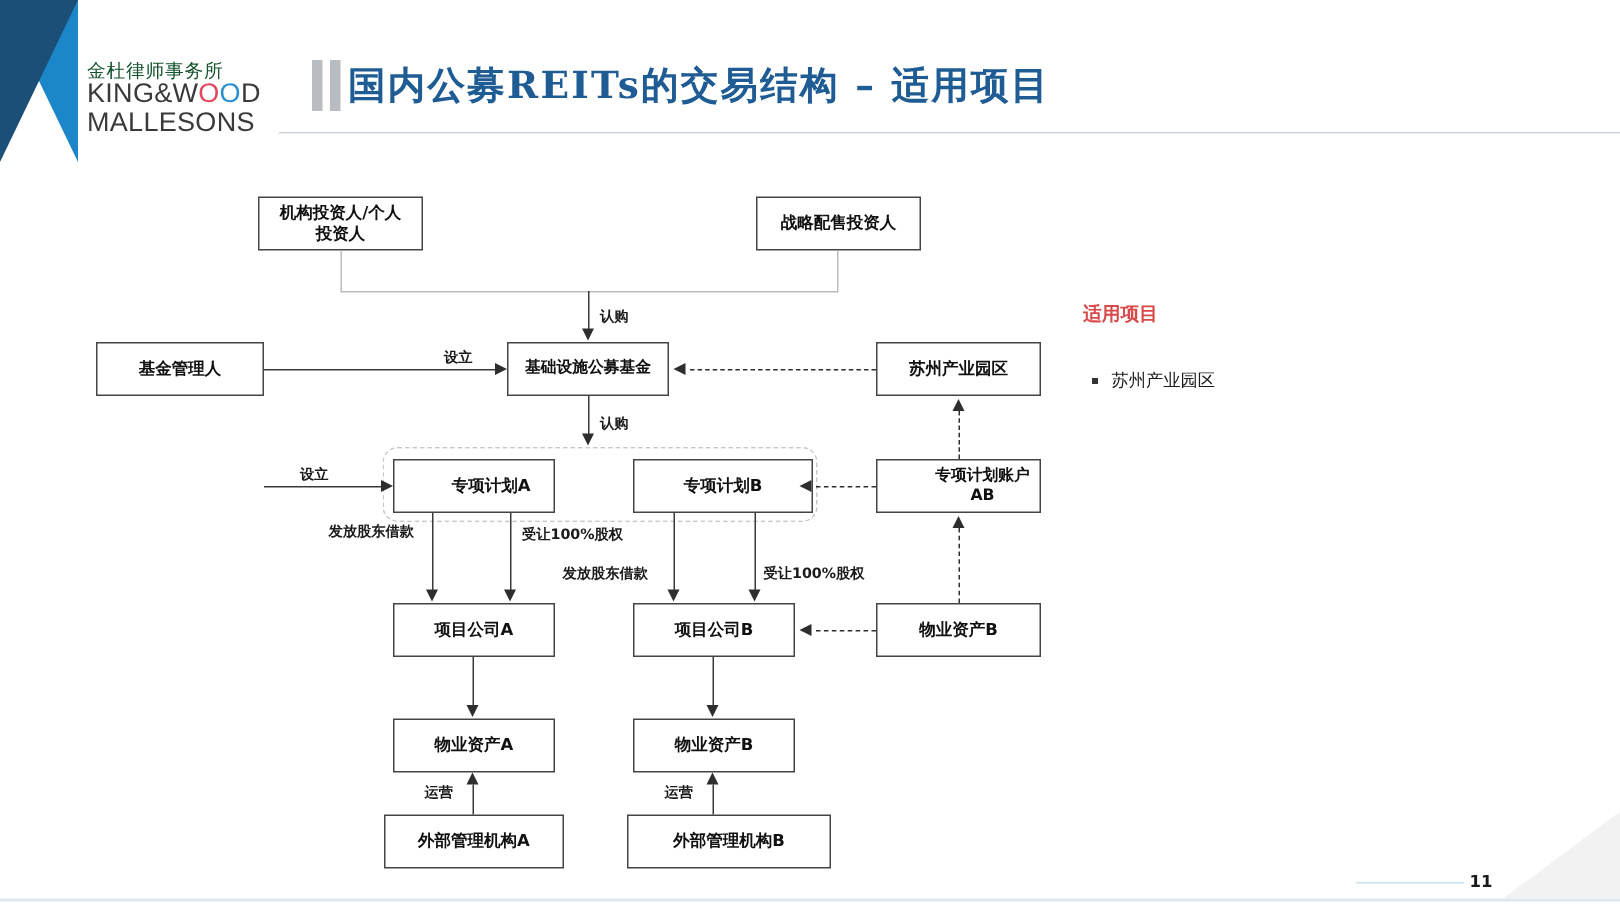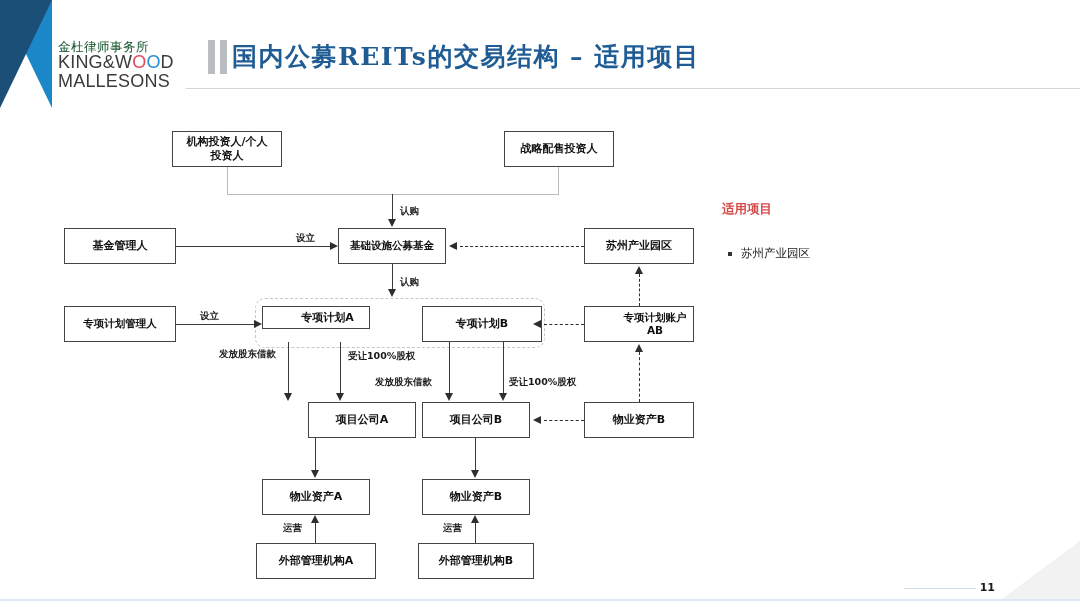--- a/index.html
+++ b/index.html
@@ -197,39 +197,38 @@
 
   <div class="dash-h" style="left:460px; top:245.5px; width:124px;"></div>
   <div class="arrow left" style="left:449px; top:241.5px;"></div>
 
   <div class="ln v" style="left:392px; top:264px; height:26px;"></div>
   <div class="arrow down" style="left:387.5px; top:289px;"></div>
   <div class="edge-label" style="left:400px; top:276px;">认购</div>
 
   <div class="group-box" style="left:255px; top:298px; width:290px; height:50px;"></div>
 
-  <div class="node" style="left:64px; top:306px; width:112px; height:36px; font-size:10.5px;">专项计划管理人</div>
-
-  <div class="node" style="left:262px; top:306px; width:108px; height:23px;padding-left:23px;">专项计划A</div>
+
+  <div class="node" style="left:262px; top:306px; width:108px; height:36px;padding-left:23px;">专项计划A</div>
 
   <div class="node" style="left:422px; top:306px; width:120px; height:36px;">专项计划B</div>
 
   <div class="node" style="left:584px; top:306px; width:110px; height:36px; font-size:10.5px;padding-left:32px;">专项计划账户AB</div>
 
   <div class="ln h" style="left:176px; top:323.5px; width:78px;"></div>
   <div class="arrow right" style="left:254px; top:319.5px;"></div>
   <div class="edge-label" style="left:200px; top:310px;">设立</div>
 
   <div class="dash-h" style="left:544px; top:323.5px; width:40px;"></div>
   <div class="arrow left" style="left:533px; top:319.5px;"></div>
 
   <div class="dash-v" style="left:639px; top:274px; height:32px;"></div>
   <div class="arrow up" style="left:634.5px; top:266px;"></div>
 
-  <div class="node" style="left:262px; top:402px; width:108px; height:36px;margin-left:46px;">项目公司A</div>
+  <div class="node" style="left:262px; top:402px; width:108px; height:36px;">项目公司A</div>
 
   <div class="node" style="left:422px; top:402px; width:108px; height:36px;">项目公司B</div>
 
   <div class="node" style="left:584px; top:402px; width:110px; height:36px;">物业资产B</div>
 
   <div class="dash-v" style="left:639px; top:352px; height:50px;"></div>
   <div class="arrow up" style="left:634.5px; top:344px;"></div>
 
   <div class="dash-h" style="left:544px; top:419.5px; width:40px;"></div>
   <div class="arrow left" style="left:533px; top:415.5px;"></div>
@@ -255,21 +254,21 @@
   <div class="node" style="left:422px; top:479px; width:108px; height:36px;">物业资产B</div>
 
   <div class="ln v" style="left:315px; top:438px; height:33px;"></div>
   <div class="arrow down" style="left:310.5px; top:470px;"></div>
 
   <div class="ln v" style="left:475px; top:438px; height:33px;"></div>
   <div class="arrow down" style="left:470.5px; top:470px;"></div>
 
   <div class="node" style="left:256px; top:543px; width:120px; height:36px;">外部管理机构A</div>
 
-  <div class="node" style="left:418px; top:543px; width:116px; height:36px;">外部管理机构B</div>
+  <div class="node" style="left:418px; top:543px; width:136px; height:36px;">外部管理机构B</div>
 
   <div class="ln v" style="left:315px; top:523px; height:20px;"></div>
   <div class="arrow up" style="left:310.5px; top:515px;"></div>
   <div class="edge-label" style="left:283px; top:522px;">运营</div>
 
   <div class="ln v" style="left:475px; top:523px; height:20px;"></div>
   <div class="arrow up" style="left:470.5px; top:515px;"></div>
   <div class="edge-label" style="left:443px; top:522px;">运营</div>
 
   <div class="panel-title">适用项目</div>

